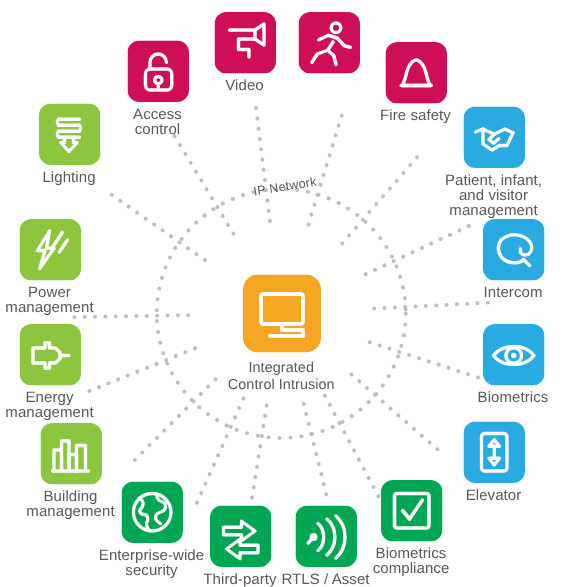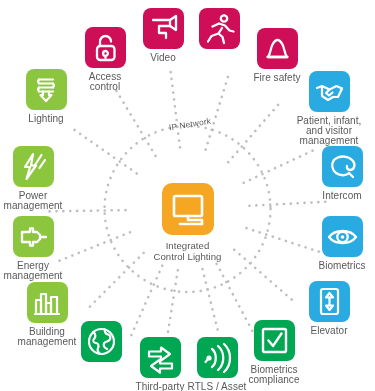--- a/index.html
+++ b/index.html
@@ -198,21 +198,22 @@
             </g>
           </svg></span><span class="label">Biometrics
 compliance</span></div>
       <div class="node" style="left: 101px; top: 321px;"><span class="tile"><svg viewBox="0 0 41 41" xmlns="http://www.w3.org/2000/svg">
             <rect x="0" y="0" width="41" height="41" rx="8" fill="#00A651"></rect>
             <g fill="none" stroke="#fff" stroke-width="2.2" stroke-linejoin="round" stroke-linecap="round">
               <circle cx="20.5" cy="20.5" r="12.5"></circle>
               <path d="M12 11 C15 13 15 16 13 18 C11 20 13 22 15 22 C17.5 22 18 25 17 27 C16 29 17.5 31.5 19 32.8"></path>
               <path d="M24 8.5 C23 11 25 13 27 13.5 C29.5 14 30 17 28.5 19 C27 21 24 20 23 22.5 C22 25 24 27 26 28"></path>
             </g>
-          </svg></span></div>
+          </svg></span><span class="label">Enterprise-wide
+security</span></div>
       <div class="node" style="left: 217px; top: 337px;"><span class="tile"><svg viewBox="0 0 41 41" xmlns="http://www.w3.org/2000/svg">
             <rect x="0" y="0" width="41" height="41" rx="8" fill="#00A651"></rect>
             <g fill="none" stroke="#fff" stroke-width="2.3" stroke-linejoin="round" stroke-linecap="round">
               <path d="M15 12 C20 16 20 26 15 30"></path>
               <path d="M21 9 C28 15 28 27 21 33"></path>
               <path d="M27 7 C35 14 35 28 27 35"></path>
               <circle cx="12" cy="21" r="2.6" fill="#fff" stroke="none"></circle>
               <path d="M12 21 L8.5 25"></path>
             </g>
           </svg></span><span class="label">RTLS / Asset
@@ -232,16 +233,16 @@
       <svg viewBox="0 0 52 52">
         <rect x="0" y="0" width="52" height="52" rx="10" fill="#F5A623"></rect>
         <g fill="none" stroke="#ffffff" stroke-width="2.6" stroke-linejoin="round" stroke-linecap="round">
           <rect x="12" y="13" width="28" height="20" rx="1.6"></rect>
           <path d="M26 33 L26 37 L40 37 L40 41"></path>
           <path d="M18 41 L40 41"></path>
         </g>
       </svg>
     </span>
     <span class="label">Integrated
-Control Lighting</span>
+Control Intrusion</span>
   </div>
 
 </div>
 
 </body></html>

